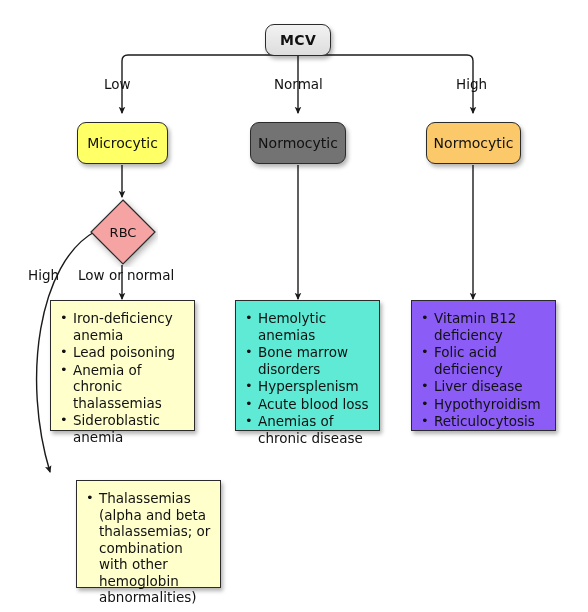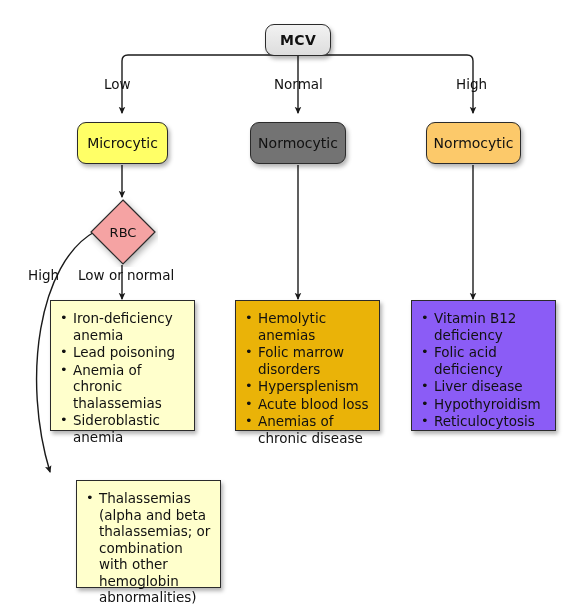--- a/index.html
+++ b/index.html
@@ -91,21 +91,21 @@
   }
   .listbox li::before {
     content: "\2022";
     position: absolute;
     left: -13px;
     top: 0;
     font-size: 13px;
     color: #111111;
   }
   .lb-yellow-pale { background: #ffffcc; }
-  .lb-green-pale  { background: #eab308; }
+  .lb-green-pale  { background: #5eead4; }
   .lb-yellow      { background: #8b5cf6; }
 
   .edge-label {
     position: absolute;
     font-size: 13.5px;
     color: #111111;
     white-space: nowrap;
   }
 </style>
 </head>
@@ -180,21 +180,21 @@
       <li>Iron-deficiency anemia</li>
       <li>Lead poisoning</li>
       <li>Anemia of chronic thalassemias</li>
       <li>Sideroblastic anemia</li>
     </ul>
   </div>
 
   <div class="listbox lb-green-pale" style="left:235px; top:300px; width:145px; height:131px;">
     <ul>
       <li>Hemolytic anemias</li>
-      <li>Folic marrow disorders</li>
+      <li>Bone marrow disorders</li>
       <li>Hypersplenism</li>
       <li>Acute blood loss</li>
       <li>Anemias of chronic disease</li>
     </ul>
   </div>
 
   <div class="listbox lb-yellow" style="left:411px; top:300px; width:145px; height:131px;">
     <ul>
       <li>Vitamin B12 deficiency</li>
       <li>Folic acid deficiency</li>

